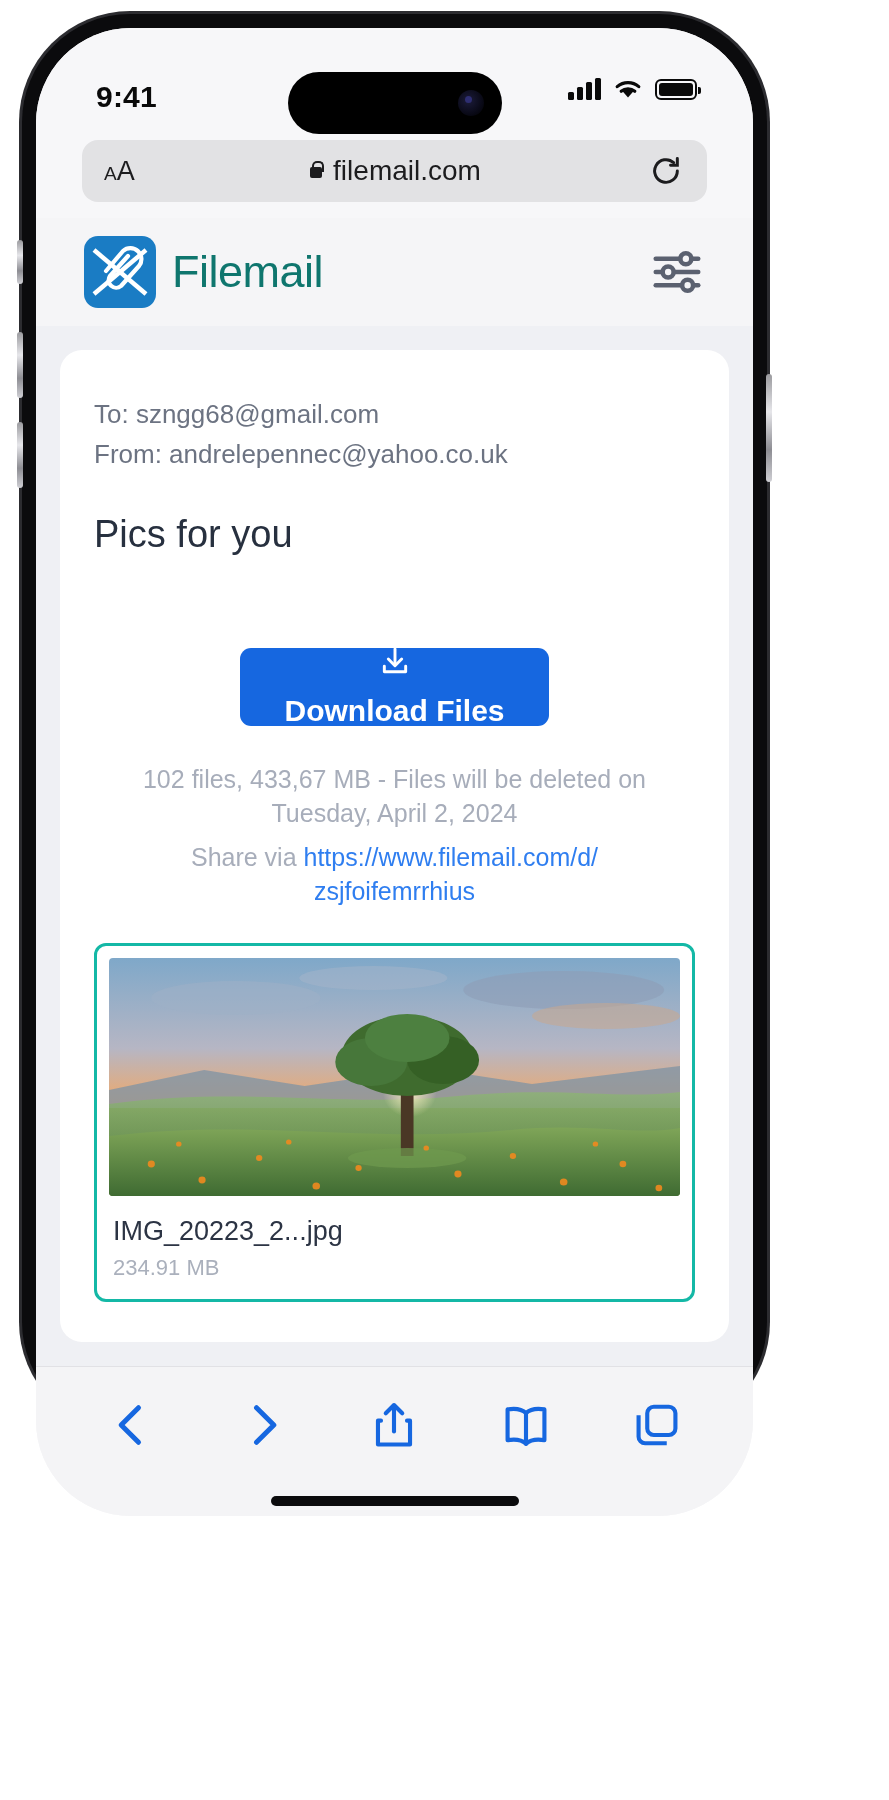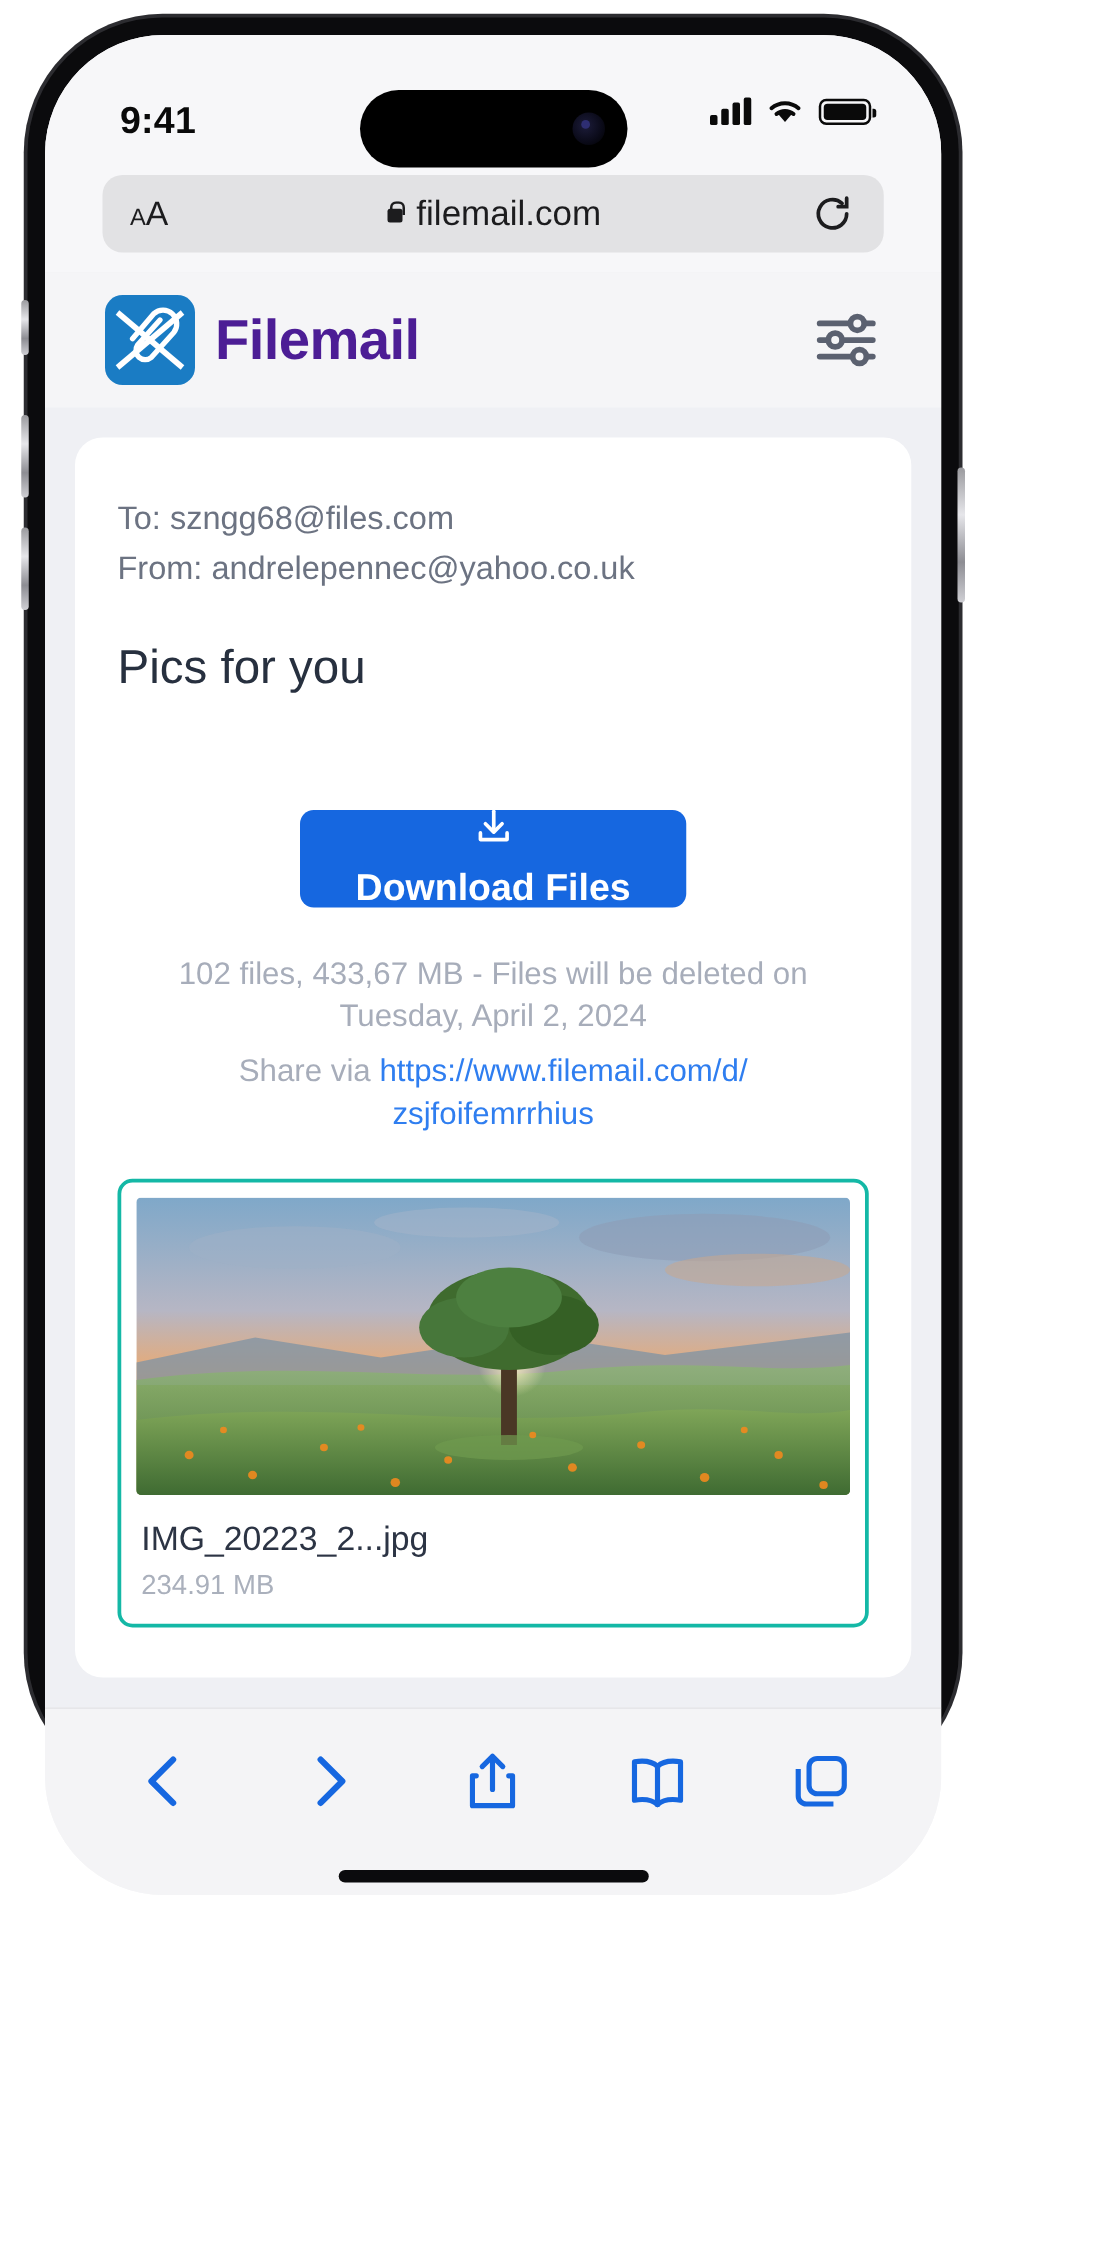--- a/index.html
+++ b/index.html
@@ -174,22 +174,22 @@
   .logo { display: flex; align-items: center; gap: 16px; }
   .logo-mark {
     width: 72px; height: 72px;
     background: #1a7cc4;
     border-radius: 14px;
     position: relative;
     overflow: hidden;
   }
   .logo-mark svg { position: absolute; left: 0; top: 0; width: 100%; height: 100%; }
   .logo-word {
-    font-size: 45px; font-weight: bold;
-    color: #4c1d95;
+    font-size: 45px; font-weight: normal;
+    color: #0f766e;
     letter-spacing: -0.5px;
   }
   .settings-btn {
     margin-left: auto;
     width: 56px; height: 46px;
     color: #5b6170;
   }
   .settings-btn svg { width: 100%; height: 100%; }
 
   .card {
@@ -365,21 +365,21 @@
               <path d="M3 13 H27"></path>
               <path d="M3 20.5 H27"></path>
               <circle cx="20" cy="5.5" r="3.1" fill="#f5f5f7"></circle>
               <circle cx="10" cy="13" r="3.1" fill="#f5f5f7"></circle>
               <circle cx="21" cy="20.5" r="3.1" fill="#f5f5f7"></circle>
             </svg>
           </div>
         </div>
 
         <div class="card">
-          <div class="addr">To: szngg68@files.com</div>
+          <div class="addr">To: szngg68@gmail.com</div>
           <div class="addr">From: andrelepennec@yahoo.co.uk</div>
 
           <div class="msg-title">Pics for you</div>
 
           <div class="dl-wrap">
             <button class="dl-btn">
               <span class="dl-icon">
                 <svg viewBox="0 0 24 24" fill="none" stroke="#ffffff" stroke-width="2.2" stroke-linecap="round" stroke-linejoin="round">
                   <path d="M12 3 V15"></path>
                   <path d="M7 10.5 L12 15.5 L17 10.5"></path>

